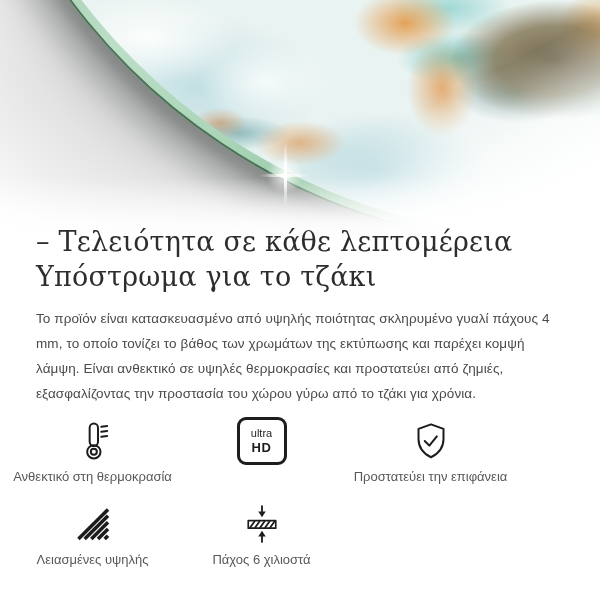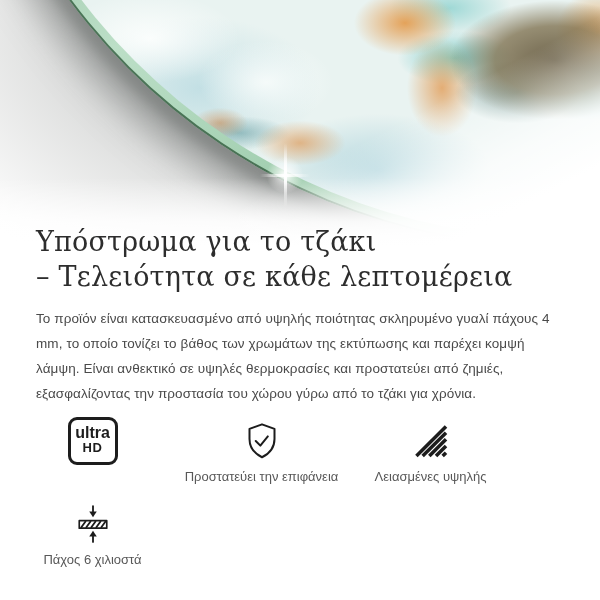--- a/index.html
+++ b/index.html
@@ -78,21 +78,21 @@
     display:grid;grid-template-columns:169px 169px 169px;row-gap:18px;
   }
   .feature{display:flex;flex-direction:column;align-items:center;}
   .icon-box{height:44px;display:flex;align-items:center;justify-content:center;}
   .f-label{margin-top:7px;font-size:13px;line-height:14px;color:#585858;text-align:center;}
   svg.fi{stroke:#1c1c1c;fill:none;stroke-width:2.4;stroke-linecap:round;stroke-linejoin:round;}
   .uhd{
     width:44px;height:42px;border:3px solid #1d1d1d;border-radius:9px;
     display:flex;flex-direction:column;align-items:center;justify-content:center;color:#1d1d1d;
   }
-  .uhd-top{font-size:16px;font-weight:700;line-height:12px;letter-spacing:0;}
+  .uhd-top{font-size:11px;font-weight:400;line-height:12px;letter-spacing:0;}
   .uhd-bottom{font-size:13px;font-weight:800;line-height:17px;letter-spacing:0.5px;}
 </style>
 </head>
 <body>
 
 <div class="page">
 
   <div class="hero">
     <div class="backdrop"></div>
     <div class="disc-rim">
@@ -101,28 +101,41 @@
     <div class="sparkle">
       <span class="glow"></span>
       <span class="beam v"></span>
       <span class="beam h"></span>
     </div>
     <div class="fade"></div>
   </div>
 
   <main>
     <h1>
+      <span class="h-line">– Τελειότητα σε κάθε λεπτομέρεια</span>
       <span class="h-line">Υπόστρωμα για το τζάκι</span>
-      <span class="h-line">– Τελειότητα σε κάθε λεπτομέρεια</span>
     </h1>
 
     <p class="desc">Το προϊόν είναι κατασκευασμένο από υψηλής ποιότητας σκληρυμένο γυαλί πάχους 4 mm, το οποίο τονίζει το βάθος των χρωμάτων της εκτύπωσης και παρέχει κομψή λάμψη. Είναι ανθεκτικό σε υψηλές θερμοκρασίες και προστατεύει από ζημιές, εξασφαλίζοντας την προστασία του χώρου γύρω από το τζάκι για χρόνια.</p>
 
     <div class="features">
 
+      <div class="feature">
+        <div class="icon-box">
+          <svg class="fi" width="40" height="40" viewBox="0 0 48 48">
+            <rect x="20" y="3" width="10" height="27" rx="5"></rect>
+            <circle cx="25" cy="37" r="8"></circle>
+            <circle cx="25" cy="37" r="3.6"></circle>
+            <line x1="34" y1="7" x2="41" y2="6"></line>
+            <line x1="34" y1="13" x2="41" y2="12"></line>
+            <line x1="34" y1="19" x2="41" y2="18"></line>
+          </svg>
+        </div>
+        <div class="f-label">Ανθεκτικό στη θερμοκρασία</div>
+      </div>
 
       <div class="feature">
         <div class="icon-box">
           <div class="uhd">
             <span class="uhd-top">ultra</span>
             <span class="uhd-bottom">HD</span>
           </div>
         </div>
       </div>
 

